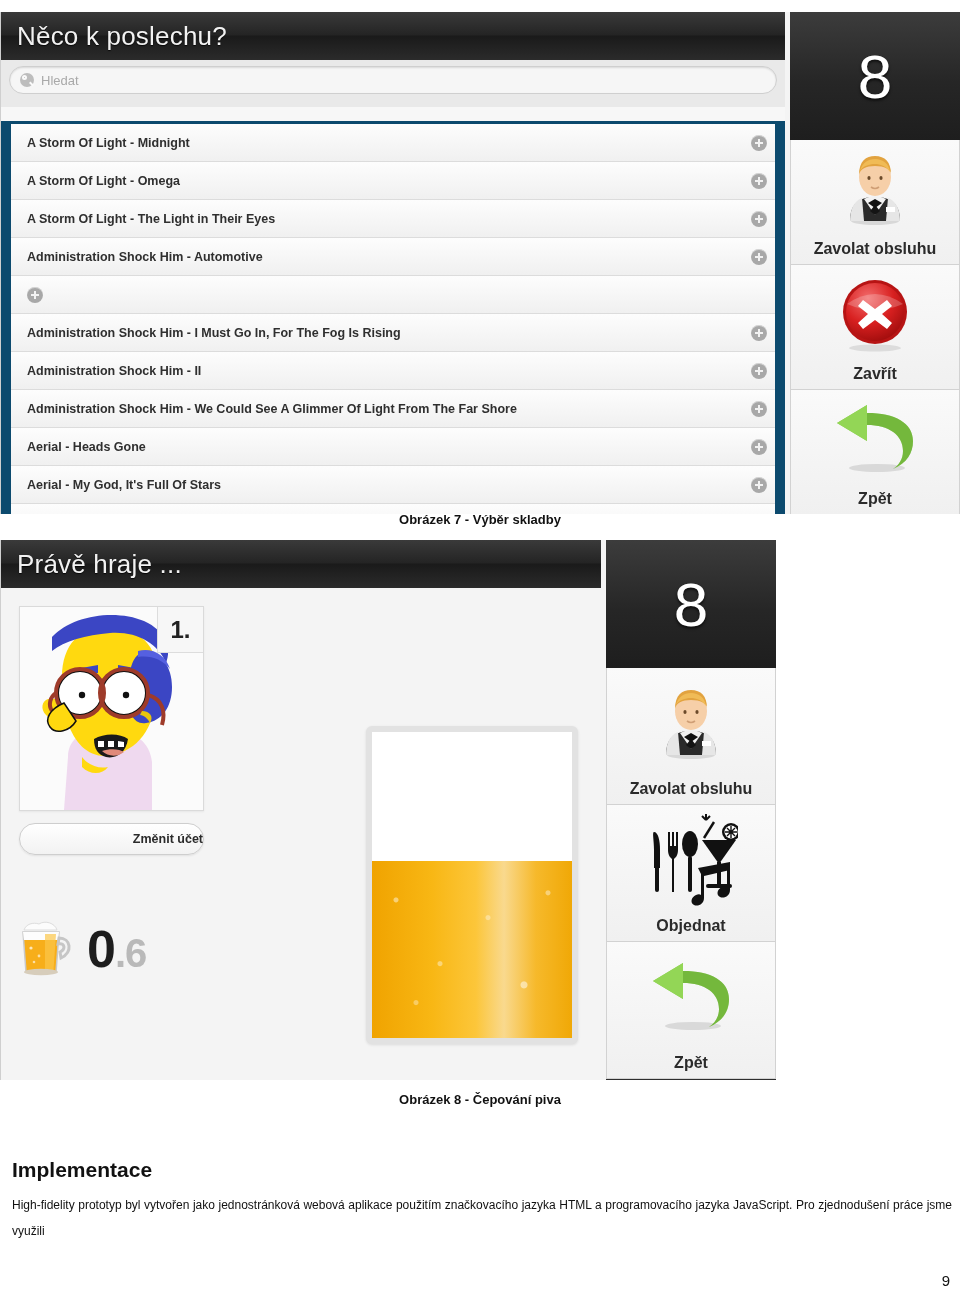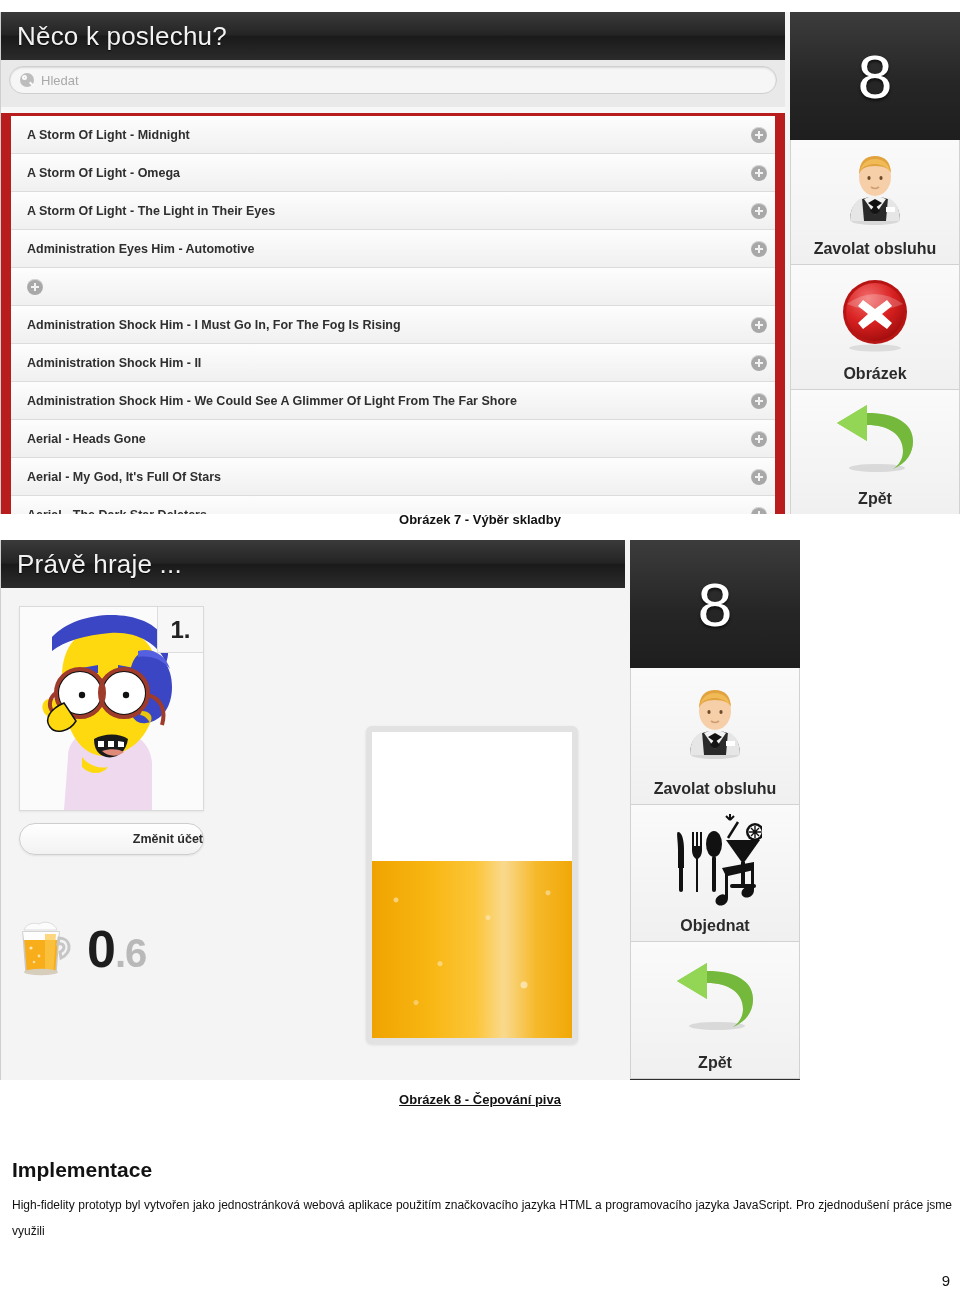--- a/index.html
+++ b/index.html
@@ -171,36 +171,36 @@
         <span class="ttl">Něco k poslechu?</span>
       </div>
 
       <div class="searchwrap">
         <div class="searchbox">
           <span class="mag"></span>
           <span class="ph">Hledat</span>
         </div>
       </div>
 
-      <div class="songlist" style="top:101px;background:#b91c1c;padding-top:3px;box-sizing:border-box;">
+      <div class="songlist" style="top:109px;background:#0c4a6e;padding-top:3px;box-sizing:border-box;">
 
       <div class="songrow">
             <span class="nm">A Storm Of Light - Midnight</span>
             <span class="plusbtn"></span>
           </div>
           <div class="songrow">
             <span class="nm">A Storm Of Light - Omega</span>
             <span class="plusbtn"></span>
           </div>
           <div class="songrow">
             <span class="nm">A Storm Of Light - The Light in Their Eyes</span>
             <span class="plusbtn"></span>
           </div>
           <div class="songrow">
-            <span class="nm">Administration Eyes Him - Automotive</span>
+            <span class="nm">Administration Shock Him - Automotive</span>
             <span class="plusbtn"></span>
           </div>
           <div class="songrow">
             <span class="plusbtn"></span>
           </div>
           <div class="songrow">
             <span class="nm">Administration Shock Him - I Must Go In, For The Fog Is Rising</span>
             <span class="plusbtn"></span>
           </div>
           <div class="songrow">
@@ -261,21 +261,21 @@
                 <stop offset="100%" stop-color="#9e0c0c"></stop>
               </radialGradient>
             </defs>
             <ellipse cx="38" cy="72" rx="26" ry="3.5" fill="#dcdcdc"></ellipse>
             <circle cx="38" cy="36" r="32" fill="#b71414"></circle>
             <circle cx="38" cy="36" r="29" fill="url(#rg)"></circle>
             <path d="M10 28 Q38 8 66 28 Q38 40 10 28 Z" fill="#ffffff" opacity=".22"></path>
             <path d="M26 24 L38 33 L50 24 L55 30 L45 38 L55 47 L50 53 L38 44 L26 53 L21 47 L31 38 L21 30 Z" fill="#ffffff"></path>
           </svg>
         </span>
-        <span class="lbl">Obrázek</span>
+        <span class="lbl">Zavřít</span>
       </div>
 
       <div class="sidebtn" style="height:125px;">
         <span class="ic">
           <svg width="84" height="72" viewBox="0 0 84 72">
             <ellipse cx="44" cy="65" rx="28" ry="4" fill="#d9d9d9"></ellipse>
             <path d="M34 6 L34 22 C56 22 70 32 70 48 C70 56 66 62 60 66 C74 60 80 50 80 38 C80 20 62 10 34 10 Z" fill="#7ac043"></path>
             <path d="M34 2 L34 38 L4 20 Z" fill="#8fcf52"></path>
             <path d="M34 6 L34 22 C56 22 70 32 70 48 C70 56 66 62 60 66 C74 60 80 50 80 38 C80 20 62 10 34 10 Z" fill="#6cb035" opacity=".45"></path>
             <path d="M34 2 L34 38 L4 20 Z" fill="#93d656"></path>
@@ -283,21 +283,21 @@
         </span>
         <span class="lbl">Zpět</span>
       </div>
     </div>
 
   </div>
 </div>
 
 <div class="caption" style="position:absolute;left:0;right:0;top:512px;">Obrázek 7 - Výběr skladby</div>
 
-<div class="shot" style="position:absolute;left:0;top:540px;width:776px;height:540px;padding-left:24px;">
+<div class="shot" style="position:absolute;left:0;top:540px;width:776px;height:540px;">
   <div class="stage">
 
     <div class="main">
       <div class="titlebar">
         <span class="ttl">Právě hraje ...</span>
       </div>
 
       <div class="np-body">
 
         <div class="avatar-card">
@@ -423,20 +423,20 @@
             <path d="M34 2 L34 38 L4 20 Z" fill="#93d656"></path>
           </svg>
         </span>
         <span class="lbl">Zpět</span>
       </div>
     </div>
 
   </div>
 </div>
 
-<div class="caption" style="position:absolute;left:0;right:0;top:1092px;text-decoration:underline;">Obrázek 8 - Čepování piva</div>
+<div class="caption" style="position:absolute;left:0;right:0;top:1092px;">Obrázek 8 - Čepování piva</div>
 
 <div class="doc" style="top:1158px;left:5px;right:8px;margin-left:7px;">
   <h1 class="impl">Implementace</h1>
   <p class="para" style="margin-top:10px;">High-fidelity prototyp byl vytvořen jako jednostránková webová aplikace použitím značkovacího jazyka HTML a programovacího jazyka JavaScript. Pro zjednodušení práce jsme využili</p>
 </div>
 
 <div class="pageno" style="top:1272px;">9</div>
 
 </body></html>

